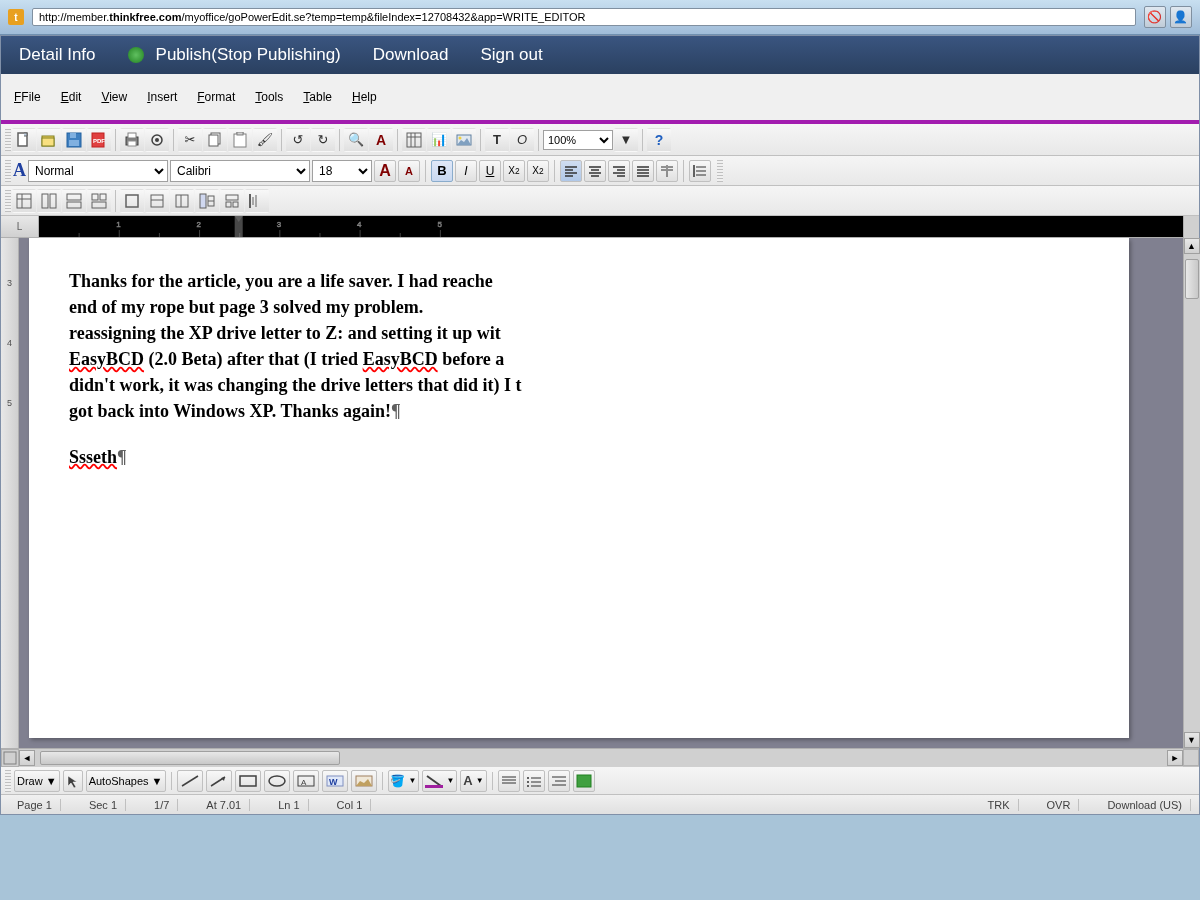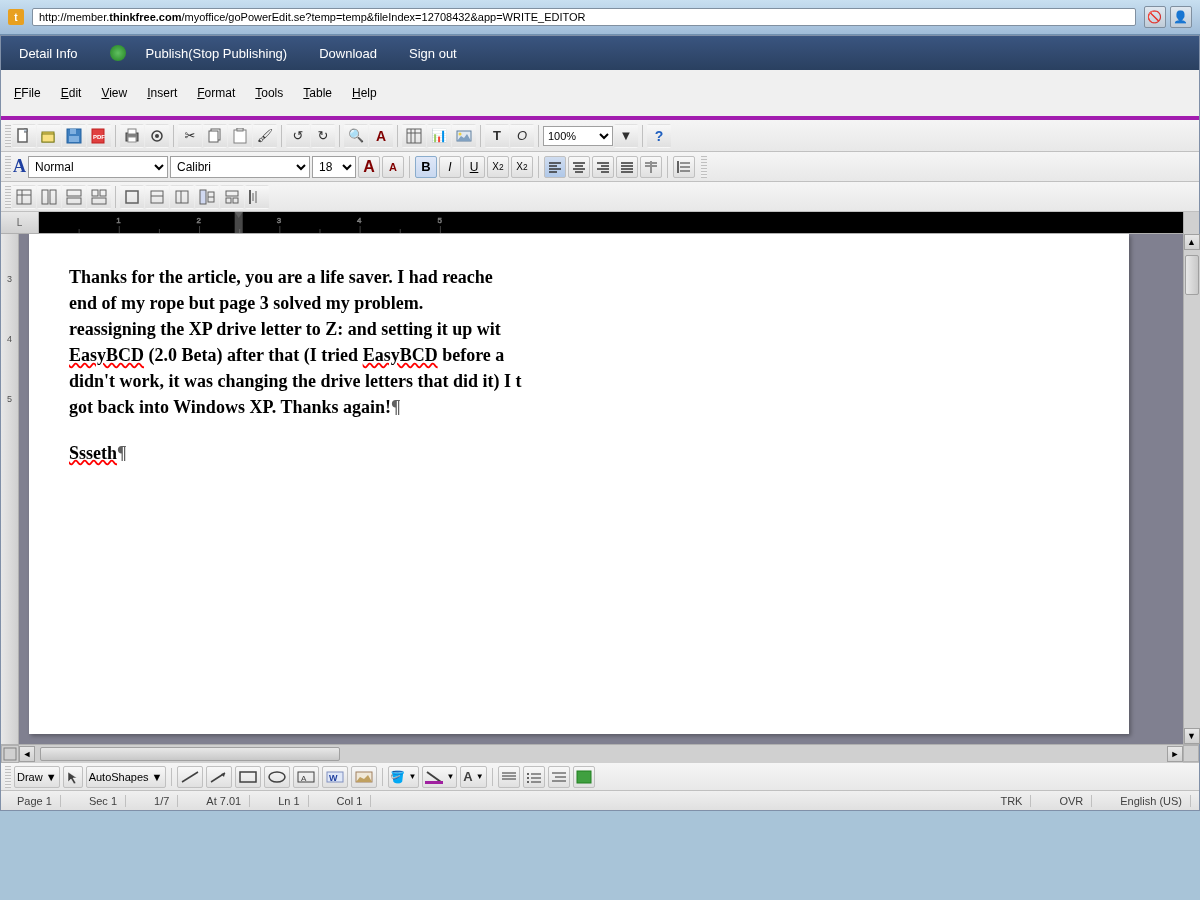--- a/index.html
+++ b/index.html
@@ -52,27 +52,27 @@
     
     .top-menu {
       background: linear-gradient(to bottom, #3a5580, #2a4060);
       padding: 6px 12px;
       display: flex;
       align-items: center;
       gap: 20px;
     }
     .top-menu-item {
       color: white;
-      font-size: 13px;
+      font-size: 17px;
       cursor: pointer;
       padding: 3px 6px;
       border-radius: 2px;
     }
     .top-menu-item.publish {
-      display: flex; align-items: center; gap: 20px;
+      display: flex; align-items: center; gap: 12px;
     }
     .globe-icon {
       width: 16px; height: 16px;
       background: radial-gradient(circle, #60c060, #208020);
       border-radius: 50%;
       display: inline-block;
       position: relative;
     }
 
     
@@ -141,21 +141,21 @@
       padding: 0 2px;
     }
     .font-select {
       width: 140px; height: 22px;
       border: 1px solid #a0a0a0;
       background: white;
       font-size: 12px;
       padding: 0 2px;
     }
     .size-select {
-      width: 44px; height: 22px;
+      width: 60px; height: 22px;
       border: 1px solid #a0a0a0;
       background: white;
       font-size: 12px;
       padding: 0 2px;
     }
     .fmt-btn {
       height: 22px;
       min-width: 22px;
       padding: 0 3px;
       background: linear-gradient(to bottom, #f8f8f8, #e0e0e0);
@@ -874,16 +874,16 @@
   <div class="status-bar">
     <span class="status-item">Page 1</span>
     <span class="status-item">Sec 1</span>
     <span class="status-item">1/7</span>
     <span class="status-item">At 7.01</span>
     <span class="status-item">Ln 1</span>
     <span class="status-item">Col 1</span>
     <span style="flex:1;"></span>
     <span class="status-item">TRK</span>
     <span class="status-item">OVR</span>
-    <span class="status-item">English (US)</span>
+    <span class="status-item">Download (US)</span>
   </div>
 
 </div>
 
 </body></html>

